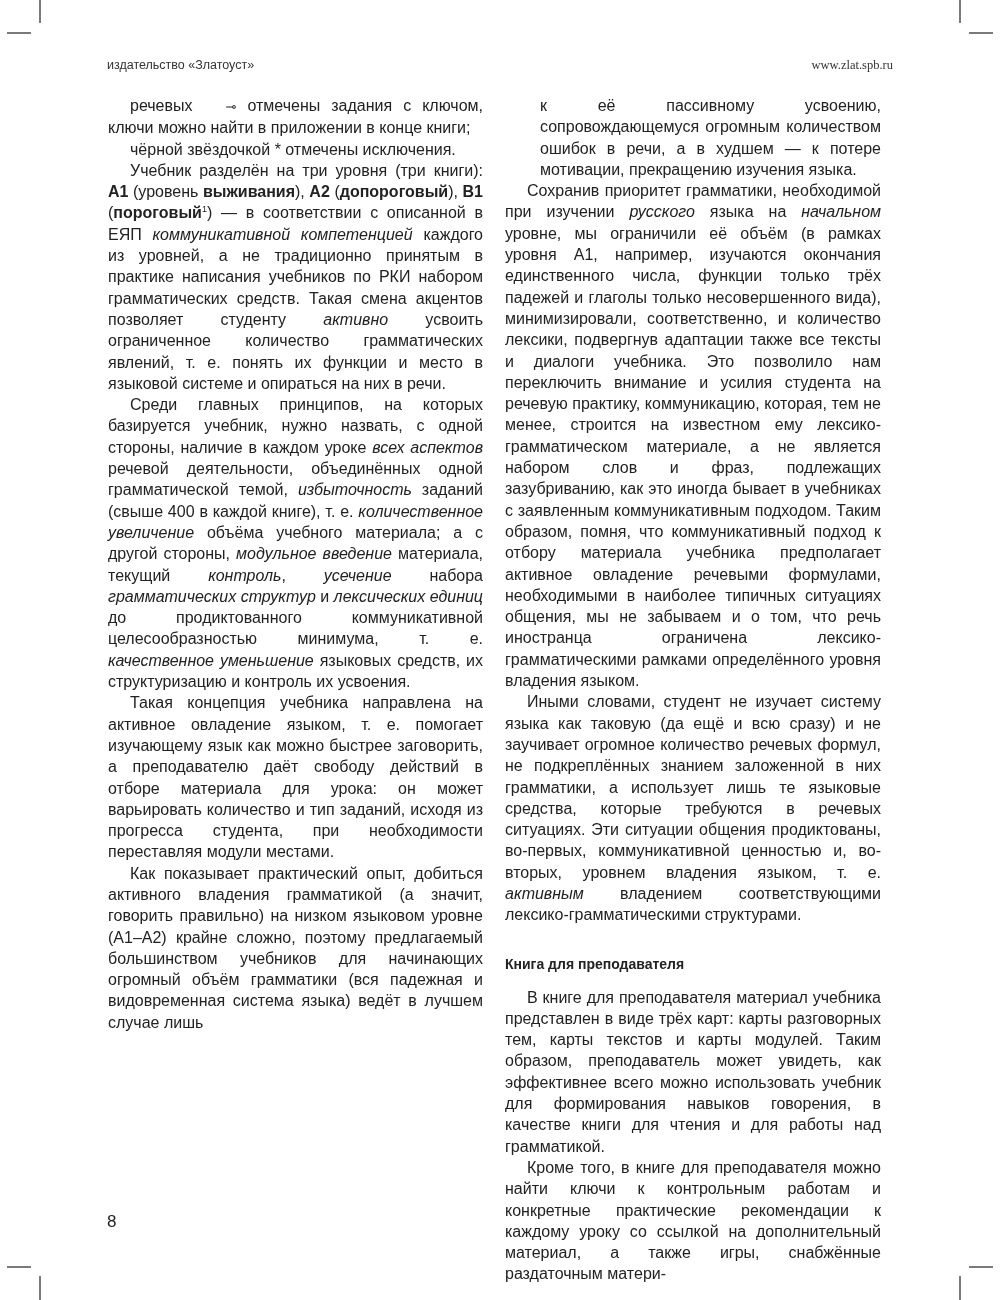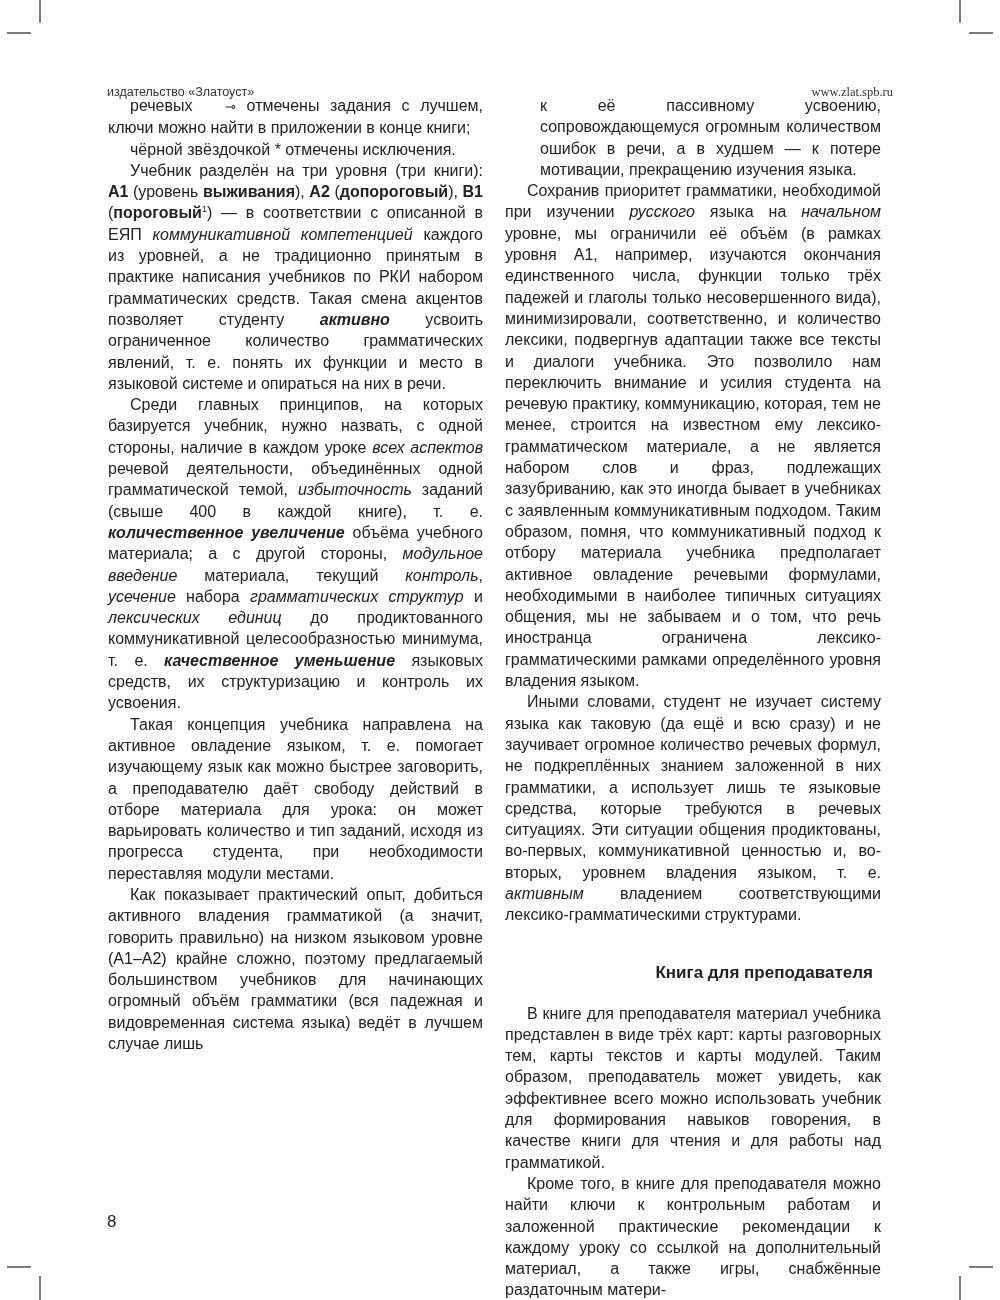--- a/index.html
+++ b/index.html
@@ -1,29 +1,29 @@
 <!DOCTYPE html>
 <html><head>
 <meta charset="utf-8">
 <style>
   html, body { margin: 0; padding: 0; background: #ffffff; }
   body { width: 1000px; height: 1300px; position: relative; overflow: hidden; color: #222222; font-family: "Liberation Sans", sans-serif; }
   .crop { position: absolute; background: #7a7a7a; }
-  .hdr { position: absolute; top: 58px; font-size: 12.5px; color: #333; margin-top: 27px; }
+  .hdr { position: absolute; top: 58px; font-size: 12.5px; color: #333; }
   .hdr.left { left: 107px; }
   .hdr.right { right: 107px; font-family: Liberation Serif, serif; }
   .col { position: absolute; top: 95px; width: 375px; font-size: 16px; line-height: 21.3px; text-align: justify; hyphens: manual; }
   .col.left { left: 108px; }
   .col.right { left: 505px; width: 376px; }
   .col p { margin: 0; text-indent: 22px; }
   .col p.noind { text-indent: 0; margin-left: 35px; }
-  .col h3 { margin: 8px; text-align: right; font-size: 17px; font-weight: bold; line-height: 21px; }
+  .col h3 { margin: 0; text-align: left; font-size: 14px; font-weight: bold; line-height: 21px; }
   .sp { height: 28px; }
   .sp2 { height: 12px; }
-  .bi { font-weight: bold; font-style: italic; margin-top: 12px; }
+  .bi { font-weight: normal; font-style: italic; margin-top: 12px; }
   .pageno { position: absolute; left: 107px; top: 1212px; font-size: 17px; color: #222; }
   sup { font-size: 9px; line-height: 0; }
   .icon { display: inline-block; }
   .audio-icon { width: 8px; height: 12px; background: #222; border-radius: 0 7px 7px 0; vertical-align: -1px; margin-right: 2px; }
 </style>
 </head>
 <body>
 
 <div class="crop" style="left:39px;top:0;width:2px;height:23px;"></div>
 <div class="crop" style="left:7px;top:32px;width:24px;height:2px;"></div>
@@ -31,32 +31,32 @@
 <div class="crop" style="left:969px;top:32px;width:24px;height:2px;"></div>
 <div class="crop" style="left:7px;top:1266px;width:24px;height:2px;"></div>
 <div class="crop" style="left:39px;top:1276px;width:2px;height:24px;"></div>
 <div class="crop" style="left:969px;top:1266px;width:24px;height:2px;"></div>
 <div class="crop" style="left:959px;top:1276px;width:2px;height:24px;"></div>
 
 <div class="hdr left">издательство «Златоуст»</div>
 <div class="hdr right">www.zlat.spb.ru</div>
 
 <div class="col left">
-  <p><span>речевых </span><span class="icon" style="font-size:13px;">⊸</span><span> отмечены задания с лучшем, ключи можно найти в приложении в конце книги;</span></p>
+  <p><span>речевых </span><span class="icon" style="font-size:13px;">⊸</span><span> отмечены задания с ключом, ключи можно найти в приложении в конце книги;</span></p>
   <p>чёрной звёздочкой * отмечены исключения.</p>
   <p><span>Учебник разделён на три уровня (три книги): </span><b>А1</b><span> (уровень </span><b>выживания</b><span>), </span><b>А2</b><span> (</span><b>допороговый</b><span>), </span><b>В1</b><span> (</span><b>пороговый</b><sup>1</sup><span>) — в соответствии с описанной в ЕЯП </span><i>коммуникативной компетенцией</i><span> каждого из уровней, а не традиционно принятым в практике написания учебников по РКИ набором грамматических средств. Такая смена акцентов позволяет студенту </span><span class="bi">активно</span><span> усвоить ограниченное количество грамматических явлений, т. е. понять их функции и место в языковой системе и опираться на них в речи.</span></p>
   <p><span>Среди главных принципов, на которых базируется учебник, нужно назвать, с одной стороны, наличие в каждом уроке </span><i>всех аспектов</i><span> речевой деятельности, объединённых одной грамматической темой, </span><i>избыточность</i><span> заданий (свыше 400 в каждой книге), т. е. </span><span class="bi">количественное увеличение</span><span> объёма учебного материала; а с другой стороны, </span><i>модульное введение</i><span> материала, текущий </span><i>контроль</i><span>, </span><i>усечение</i><span> набора </span><i>грамматических структур</i><span> и </span><i>лексических единиц</i><span> до продиктованного коммуникативной целесообразностью минимума, т. е. </span><span class="bi">качественное уменьшение</span><span> языковых средств, их структуризацию и контроль их усвоения.</span></p>
   <p>Такая концепция учебника направлена на активное овладение языком, т. е. помогает изучающему язык как можно быстрее заговорить, а преподавателю даёт свободу действий в отборе материала для урока: он может варьировать количество и тип заданий, исходя из прогресса студента, при необходимости переставляя модули местами.</p>
   <p>Как показывает практический опыт, добиться активного владения грамматикой (а значит, говорить правильно) на низком языковом уровне (А1–А2) крайне сложно, поэтому предлагаемый большинством учебников для начинающих огромный объём грамматики (вся падежная и видовременная система языка) ведёт в лучшем случае лишь</p>
 </div>
 
 <div class="col right">
   <p class="noind">к её пассивному усвоению, сопровождающемуся огромным количеством ошибок в речи, а в худшем — к потере мотивации, прекращению изучения языка.</p>
   <p><span>Сохранив приоритет грамматики, необходимой при изучении </span><i>русского</i><span> языка на </span><i>начальном</i><span> уровне, мы ограничили её объём (в рамках уровня А1, например, изучаются окончания единственного числа, функции только трёх падежей и глаголы только несовершенного вида), минимизировали, соответственно, и количество лексики, подвергнув адаптации также все тексты и диалоги учебника. Это позволило нам переключить внимание и усилия студента на речевую практику, коммуникацию, которая, тем не менее, строится на известном ему лексико-грамматическом материале, а не является набором слов и фраз, подлежащих зазубриванию, как это иногда бывает в учебниках с заявленным коммуникативным подходом. Таким образом, помня, что коммуникативный подход к отбору материала учебника предполагает активное овладение речевыми формулами, необходимыми в наиболее типичных ситуациях общения, мы не забываем и о том, что речь иностранца ограничена лексико-грамматическими рамками определённого уровня владения языком.</span></p>
   <p><span>Иными словами, студент не изучает систему языка как таковую (да ещё и всю сразу) и не заучивает огромное количество речевых формул, не подкреплённых знанием заложенной в них грамматики, а использует лишь те языковые средства, которые требуются в речевых ситуациях. Эти ситуации общения продиктованы, во-первых, коммуникативной ценностью и, во-вторых, уровнем владения языком, т. е. </span><i>активным</i><span> владением соответствующими лексико-грамматическими структурами.</span></p>
   <div class="sp"></div>
   <h3>Книга для преподавателя</h3>
   <div class="sp2"></div>
   <p>В книге для преподавателя материал учебника представлен в виде трёх карт: карты разговорных тем, карты текстов и карты модулей. Таким образом, преподаватель может увидеть, как эффективнее всего можно использовать учебник для формирования навыков говорения, в качестве книги для чтения и для работы над грамматикой.</p>
-  <p>Кроме того, в книге для преподавателя можно найти ключи к контрольным работам и заложенной практические рекомендации к каждому уроку со ссылкой на дополнительный материал, а также игры, снабжённые раздаточным матери-</p>
+  <p>Кроме того, в книге для преподавателя можно найти ключи к контрольным работам и конкретные практические рекомендации к каждому уроку со ссылкой на дополнительный материал, а также игры, снабжённые раздаточным матери-</p>
 </div>
 
 <div class="pageno">8</div>
 
 </body></html>

